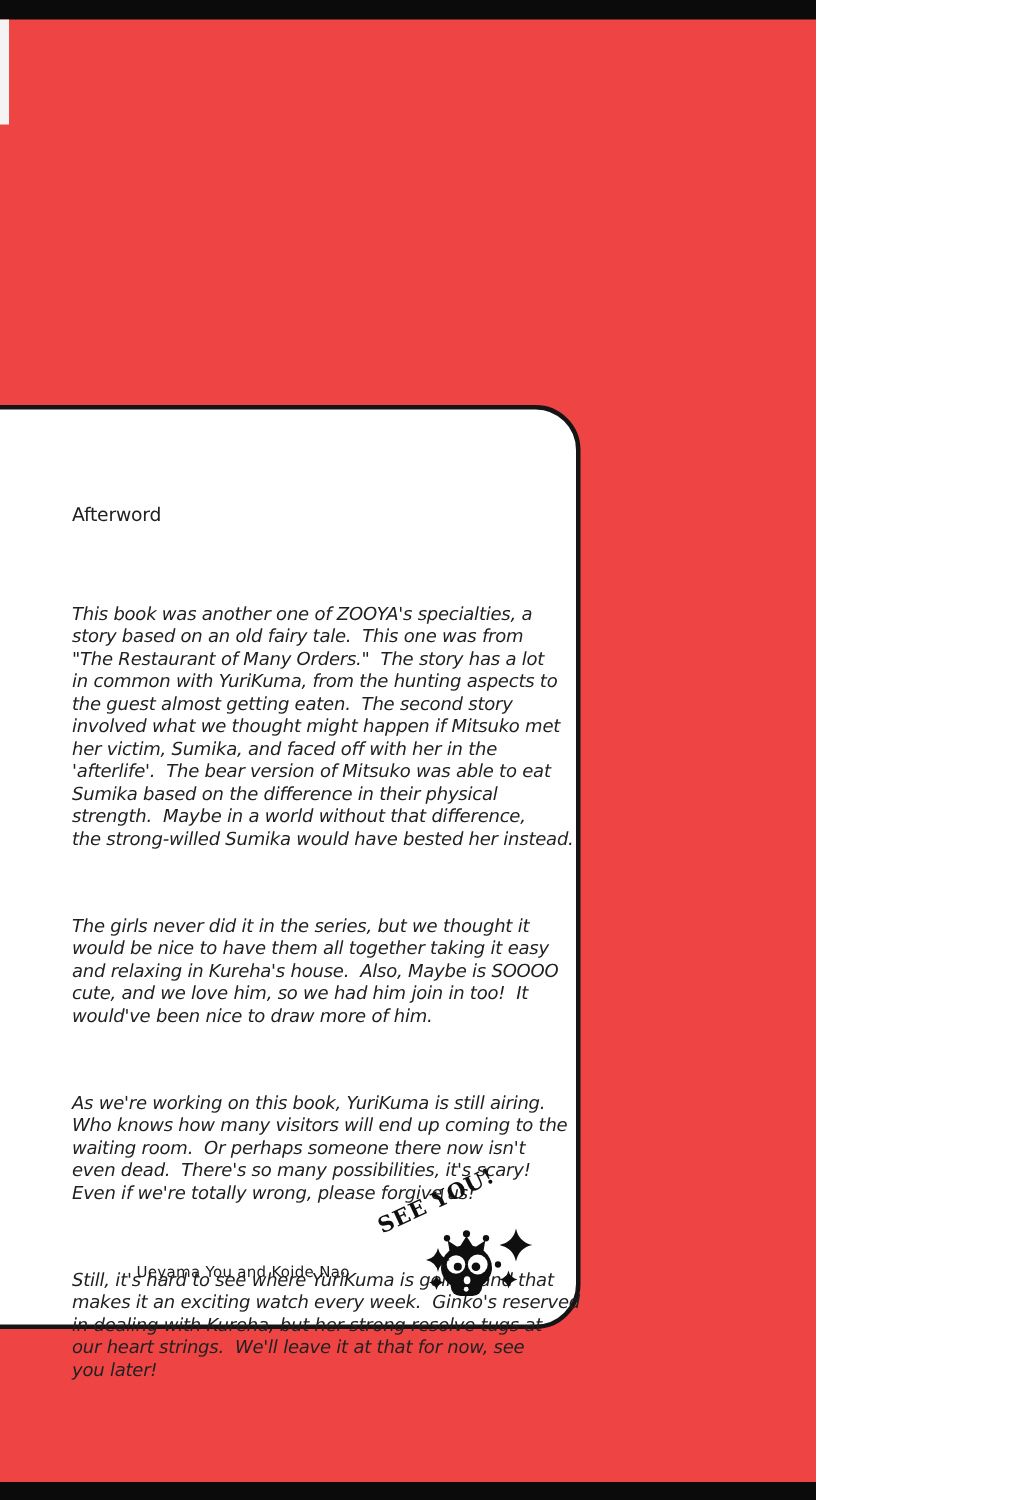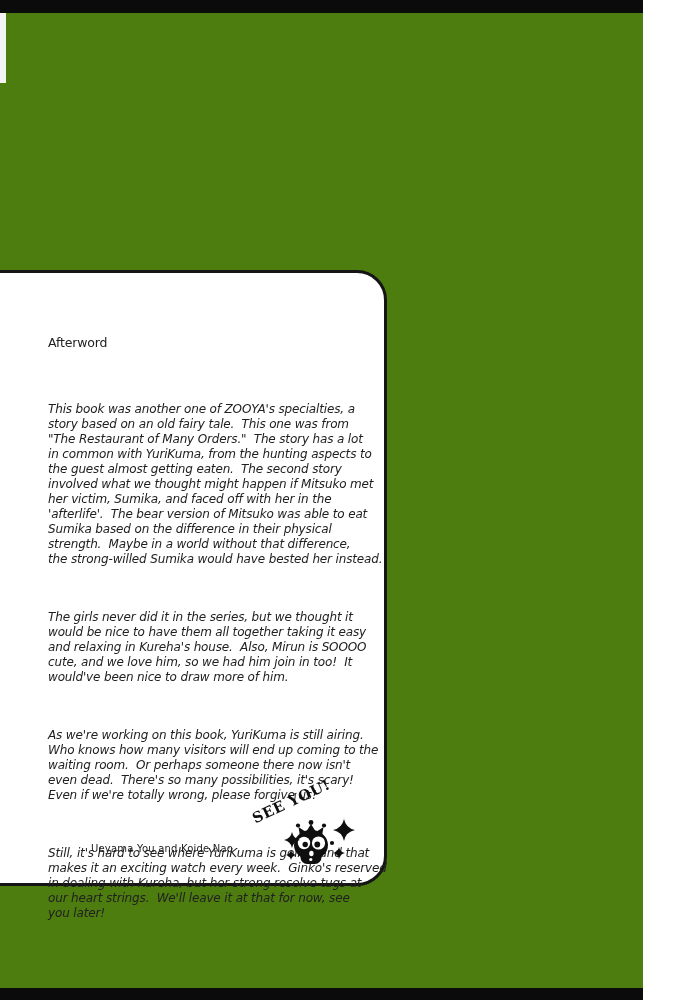--- a/index.html
+++ b/index.html
@@ -2,23 +2,23 @@
 <html><head>
 <meta charset="utf-8">
 <style>
   html, body {
     margin: 0;
     padding: 0;
     background: #ffffff;
   }
   .page {
     position: relative;
-    width: 643px;
+    width: 544px;
     height: 1000px;
-    background: #4d7c0f;
+    background: #ef4444;
     overflow: hidden;
     font-family: "DejaVu Sans", sans-serif;
     color: #1e1e1e;
   }
   .trim-bar {
     position: absolute;
     left: 0;
     width: 682px;
     background: #0b0b0b;
   }
@@ -119,21 +119,21 @@
 in common with YuriKuma, from the hunting aspects to
 the guest almost getting eaten.  The second story
 involved what we thought might happen if Mitsuko met
 her victim, Sumika, and faced off with her in the
 'afterlife'.  The bear version of Mitsuko was able to eat
 Sumika based on the difference in their physical
 strength.  Maybe in a world without that difference,
 the strong-willed Sumika would have bested her instead.</p>
     <p class="para">The girls never did it in the series, but we thought it
 would be nice to have them all together taking it easy
-and relaxing in Kureha's house.  Also, Mirun is SOOOO
+and relaxing in Kureha's house.  Also, Maybe is SOOOO
 cute, and we love him, so we had him join in too!  It
 would've been nice to draw more of him.</p>
     <p class="para">As we're working on this book, YuriKuma is still airing.
 Who knows how many visitors will end up coming to the
 waiting room.  Or perhaps someone there now isn't
 even dead.  There's so many possibilities, it's scary!
 Even if we're totally wrong, please forgive us!</p>
     <p class="para">Still, it's hard to see where YuriKuma is going, and that
 makes it an exciting watch every week.  Ginko's reserved
 in dealing with Kureha, but her strong resolve tugs at

